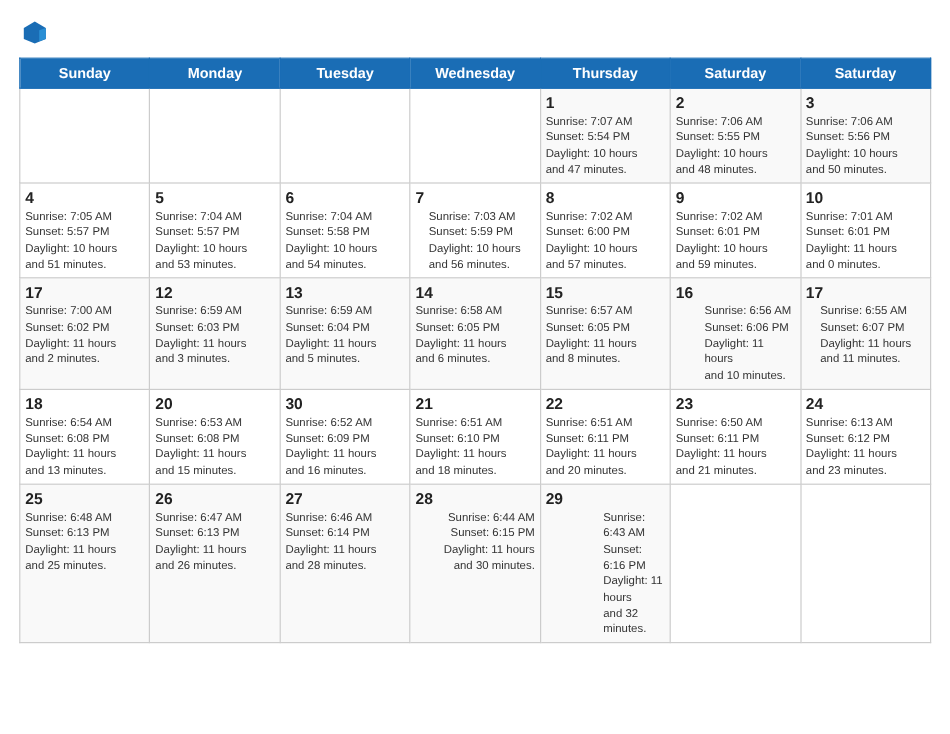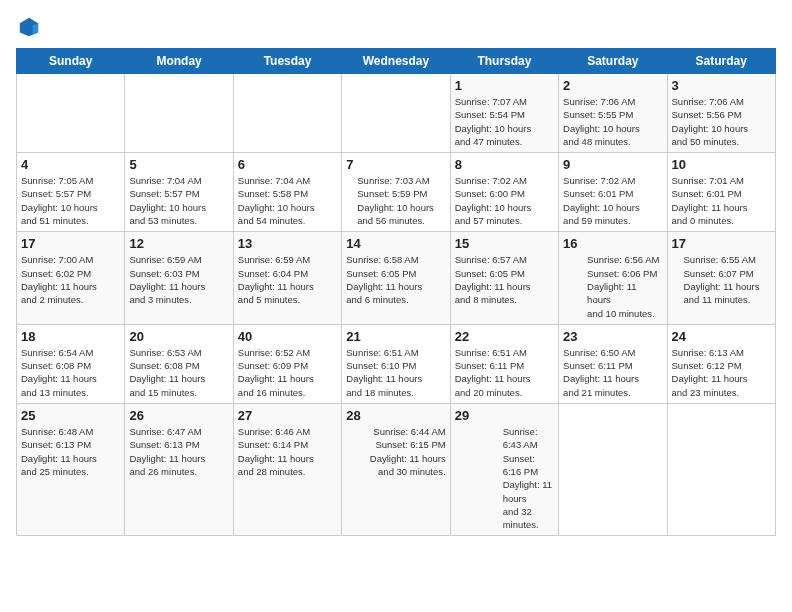--- a/index.html
+++ b/index.html
@@ -268,21 +268,21 @@
 and 13 minutes.</div>
           </td>
           <td>
             <span class="day-number">20</span>
             <div class="day-info" style="white-space: pre-line;">Sunrise: 6:53 AM
 Sunset: 6:08 PM
 Daylight: 11 hours
 and 15 minutes.</div>
           </td>
           <td>
-            <span class="day-number">40</span>
+            <span class="day-number">30</span>
             <div class="day-info" style="white-space: pre-line;">Sunrise: 6:52 AM
 Sunset: 6:09 PM
 Daylight: 11 hours
 and 16 minutes.</div>
           </td>
           <td>
             <span class="day-number">21</span>
             <div class="day-info" style="white-space: pre-line;">Sunrise: 6:51 AM
 Sunset: 6:10 PM
 Daylight: 11 hours

